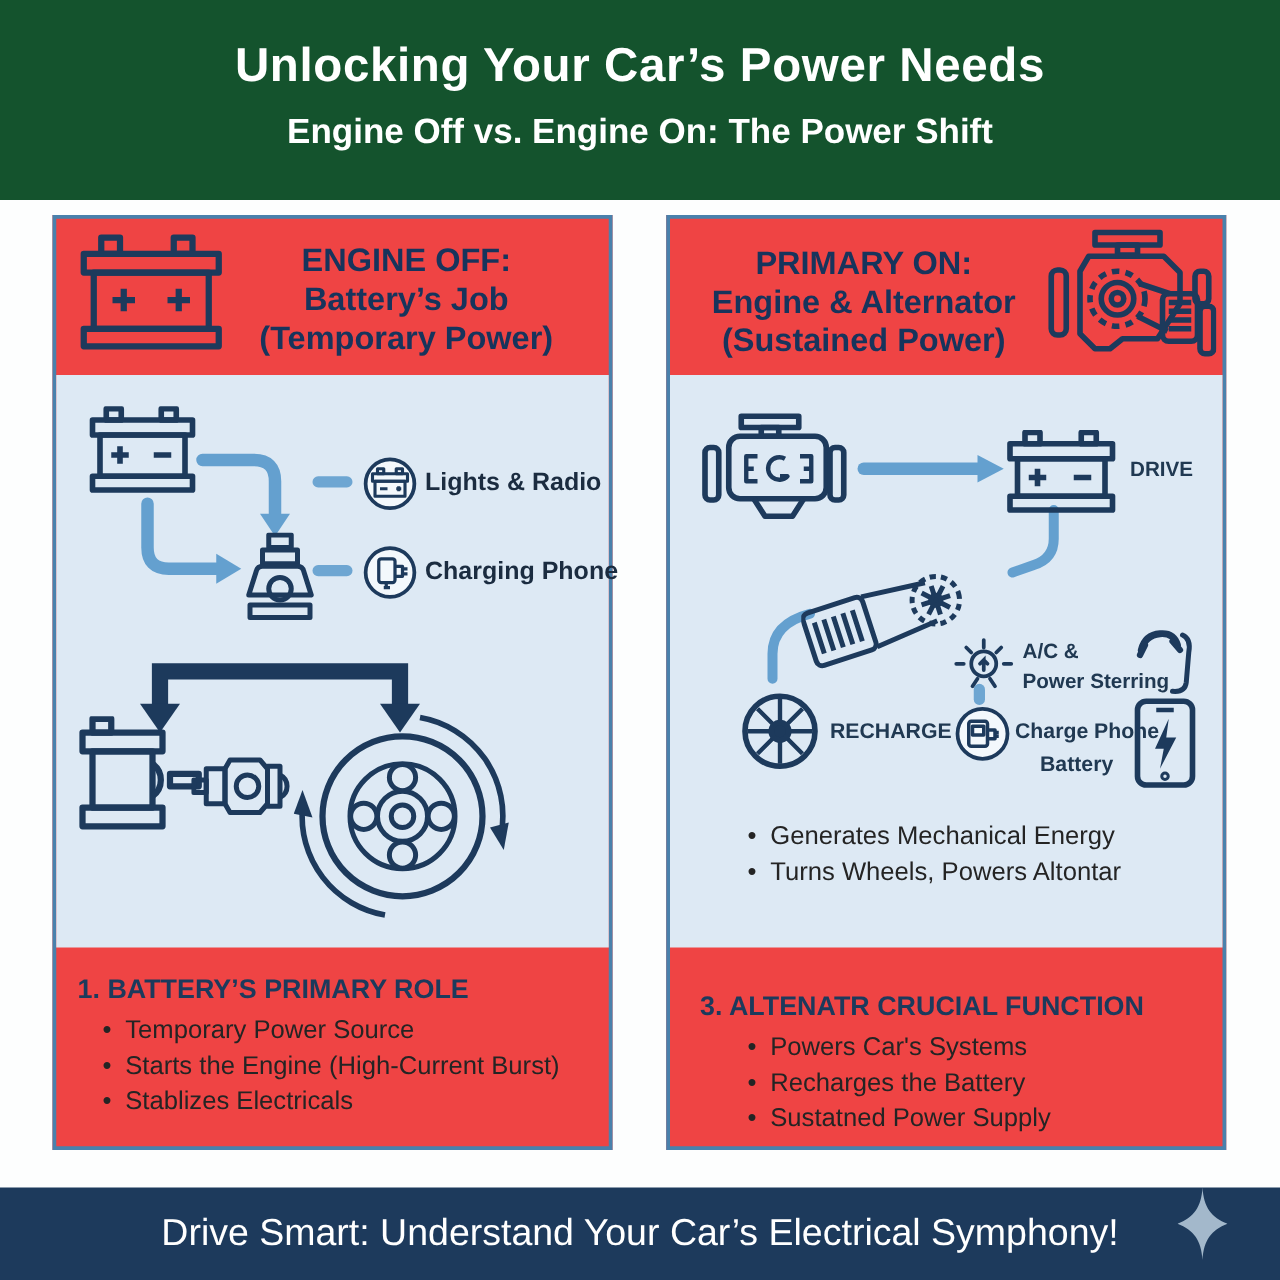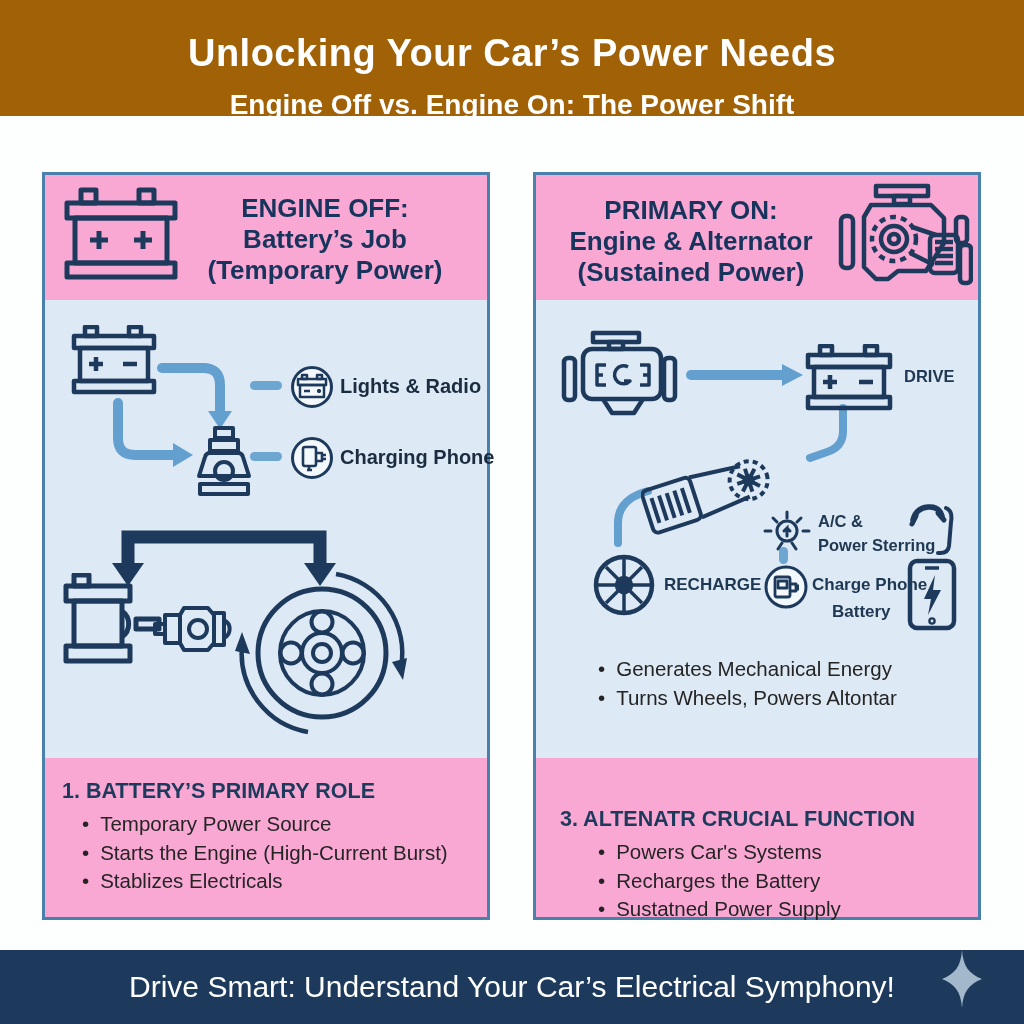--- a/index.html
+++ b/index.html
@@ -1,24 +1,24 @@
 <!DOCTYPE html>
 <html><head>
 <meta charset="utf-8">
 <style>
   html,body{margin:0;padding:0;background:#ffffff;}
   .canvas{position:relative;width:1024px;height:1024px;background:#fdfefe;overflow:hidden;
           font-family:"Liberation Sans", sans-serif;}
   .abs{position:absolute;}
   
-  .banner{position:absolute;left:0;top:0;width:1024px;height:116px;background:#a16207;text-align:center;color:#ffffff;}
+  .banner{position:absolute;left:0;top:0;width:1024px;height:160px;background:#14532d;text-align:center;color:#ffffff;}
   .banner .title{padding-top:32px;font-size:38px;font-weight:bold;letter-spacing:0.5px;}
   .banner .subtitle{margin-top:14px;font-size:28px;font-weight:bold;}
   
-  .panel{position:absolute;top:172px;width:442px;height:742px;background:#f9a8d4;border:3px solid #4a81ac;}
+  .panel{position:absolute;top:172px;width:442px;height:742px;background:#ef4444;border:3px solid #4a81ac;}
   .panel.left{left:42px;}
   .panel.right{left:533px;}
   .band{position:absolute;left:0;top:125px;width:442px;height:458px;background:#dde9f4;}
   .overlay{position:absolute;left:0;top:0;}
   .panel-title{position:absolute;text-align:center;font-weight:bold;color:#17345c;font-size:26px;line-height:31px;}
   .panel.left .panel-title{left:130px;top:18px;width:300px;}
   .panel.right .panel-title{left:5px;top:20px;width:300px;}
   .lbl{position:absolute;font-weight:bold;color:#1b2c40;white-space:nowrap;}
   .lbl.big{font-size:20px;}
   .lbl.small{font-size:16.5px;color:#203952;}
@@ -290,21 +290,21 @@
       <circle cx="26" cy="63" r="2.6" fill="none" stroke="#1d3a5c" stroke-width="2.4"></circle>
     </svg>
 
     <div class="sec" style="left:24px;top:474px;">
       <ul style="padding-left:38px;">
         <li>Generates Mechanical Energy</li>
         <li>Turns Wheels, Powers Altontar</li>
       </ul>
     </div>
 
-    <div class="sec" style="left:24px;top:632px;">
+    <div class="sec" style="left:24px;top:618px;">
       <h3>3. ALTENATR CRUCIAL FUNCTION</h3>
       <ul style="padding-left:38px;">
         <li>Powers Car's Systems</li>
         <li>Recharges the Battery</li>
         <li>Sustatned Power Supply</li>
       </ul>
     </div>
   </section>
 
   <footer class="footer">

